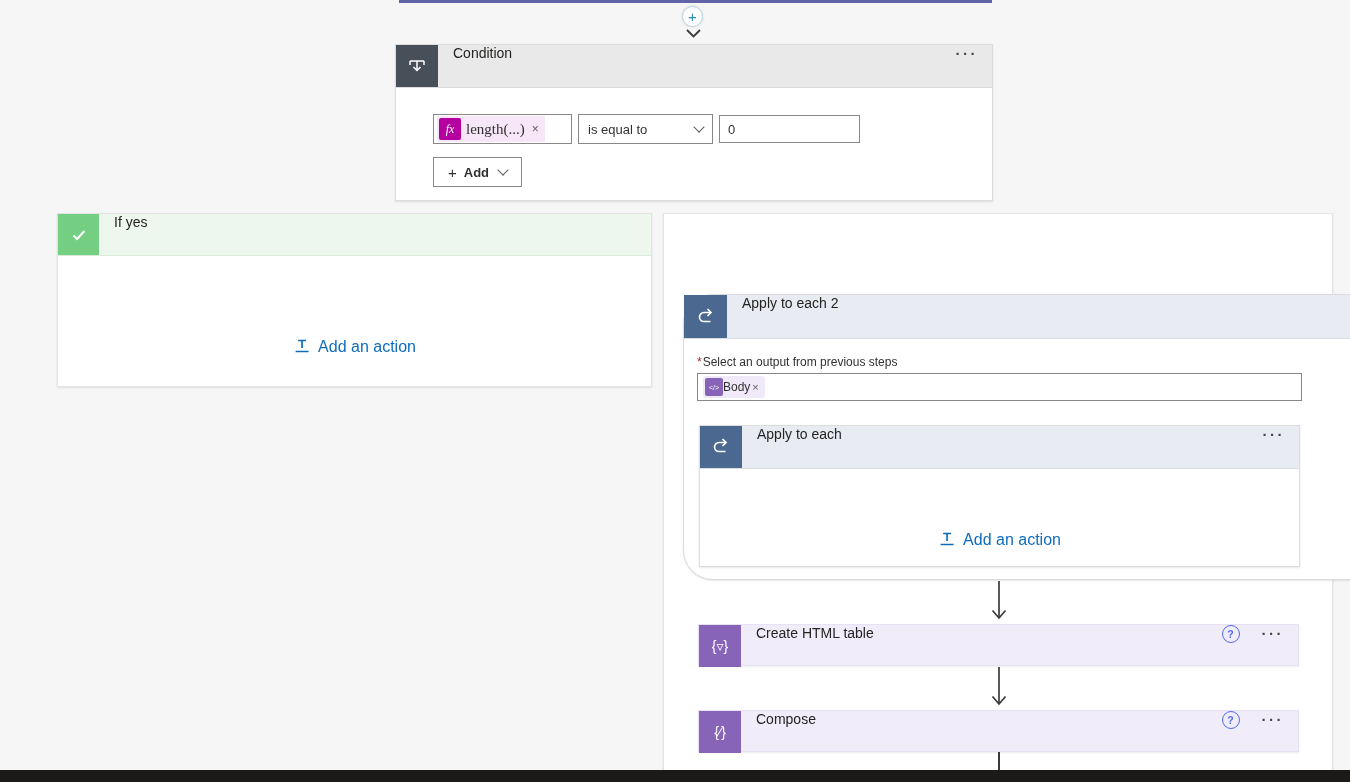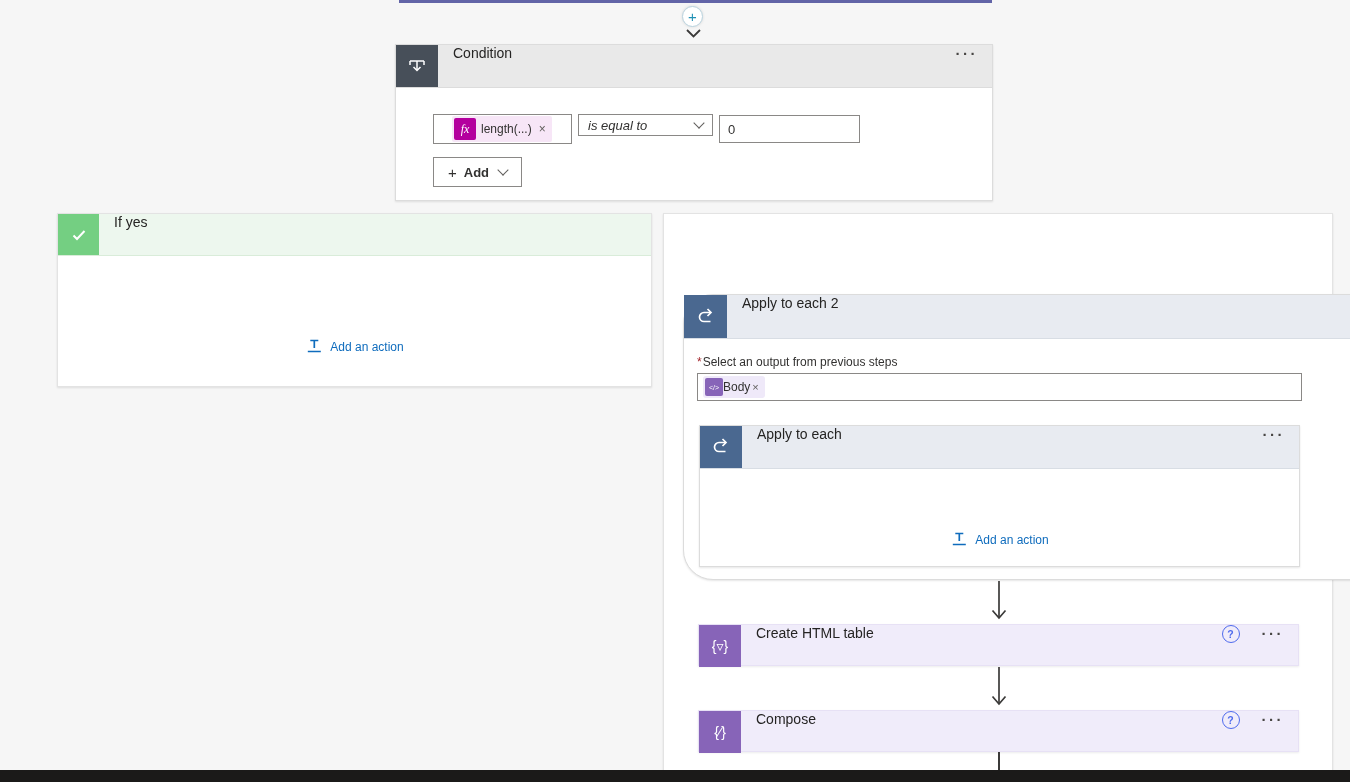--- a/index.html
+++ b/index.html
@@ -38,21 +38,21 @@
     width:22px;height:22px;background:var(--expression_magenta,#b4009e);color:#fff;
     display:flex;align-items:center;justify-content:center;font-style:italic;
     font-family:"Liberation Serif","DejaVu Serif",serif;font-size:12px;border-radius:2px;
   }
   .pill-x{color:#605e5c;font-size:12px;cursor:pointer;margin-left:2px;}
   .add-btn{
     display:inline-flex;align-items:center;gap:7px;height:30px;padding:0 14px;background:#fff;
     border:1px solid #8a8886;font-size:13px;color:#323130;cursor:pointer;font-family:inherit;
   }
   .add-action{
-    display:flex;align-items:flex-end;gap:8px;color:#0f6cbd;font-size:12px;cursor:pointer;white-space:nowrap;
+    display:flex;align-items:flex-start;gap:8px;color:#0f6cbd;font-size:16px;cursor:pointer;white-space:nowrap;
   }
   .insert-btn{
     width:21px;height:21px;border-radius:50%;background:#fff;border:1px solid #b9d3df;
     display:flex;align-items:center;justify-content:center;color:#2191b5;font-size:15px;
     cursor:pointer;box-shadow:0 0 3px rgba(0,0,0,.12);
   }
   .token-pill{
     display:inline-flex;align-items:center;border-radius:3px;margin-left:5px;
     background:var(--token_pill_bg,#efe9f9);padding:2px 6px 2px 2px;cursor:pointer;
   }
@@ -92,28 +92,28 @@
         <svg width="20" height="20" viewBox="0 0 20 20">
           <path d="M3 5 H17 M3 5 V9 M17 5 V9 M10 5 V14" fill="none" stroke="#fff" stroke-width="1.5"></path>
           <path d="M6.5 11 L10 14.5 L13.5 11" fill="none" stroke="#fff" stroke-width="1.5"></path>
         </svg>
       </div>
       <span class="title">Condition</span>
       <span class="menu-dots">···</span>
     </div>
     <div style="padding:26px 0 0 37px;">
       <div style="display:flex;gap:6px;align-items:flex-start;">
-        <div class="field" style="width:139px;height:30px;padding:0 18px;">
+        <div class="field" style="width:139px;height:30px;padding:0 3px;">
           <span class="expr-pill">
             <span class="fx">fx</span>
-            <span style="font-size:12px;">length(...)</span>
+            <span style="font-size:15px;font-family:Liberation Serif, serif;">length(...)</span>
             <span class="pill-x">×</span>
           </span>
         </div>
-        <div class="field" style="width:135px;height:22px;padding:0 9px;justify-content:space-between;font-style:italic;">
+        <div class="field" style="width:135px;height:30px;padding:0 9px;justify-content:space-between;">
           <span>is equal to</span>
           <span class="chev"></span>
         </div>
         <input class="field" style="width: 141px; height: 28px; margin-top: 1px; padding: 0px 8px;" value="0">
       </div>
       <button class="add-btn" style="margin-top:13px;">
         <span style="font-size:15px;">+</span>
         <span style="font-weight:700;">Add</span>
         <span class="chev" style="margin-left:3px;"></span>
       </button>

